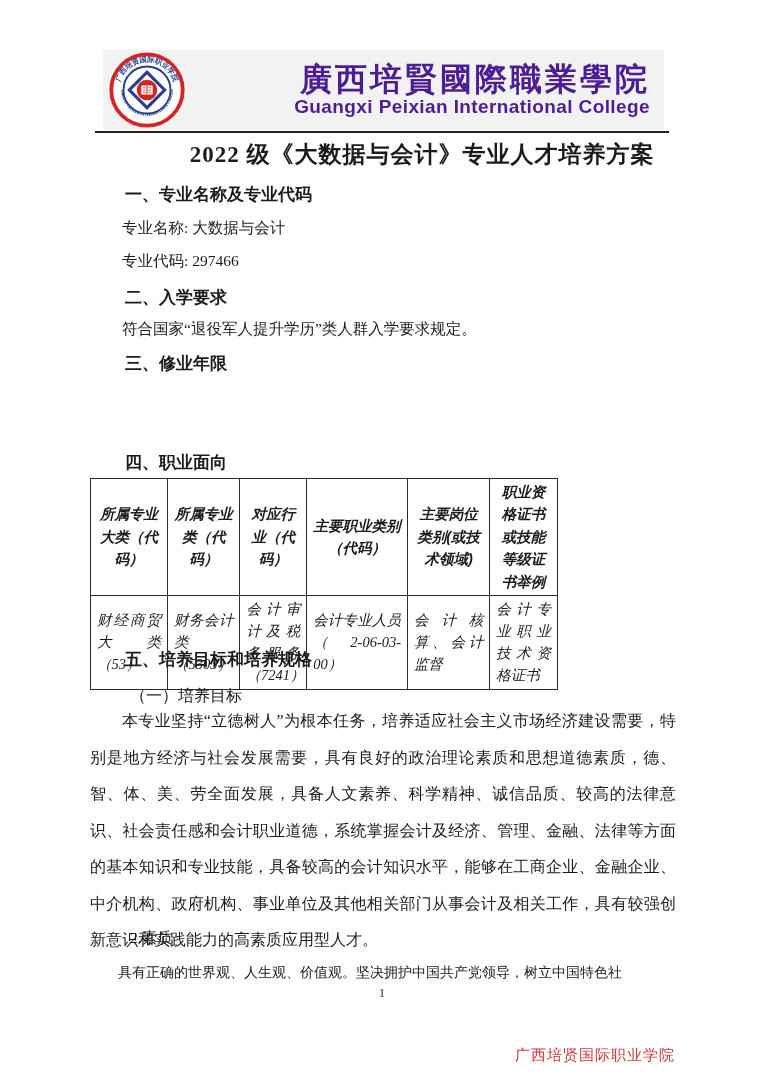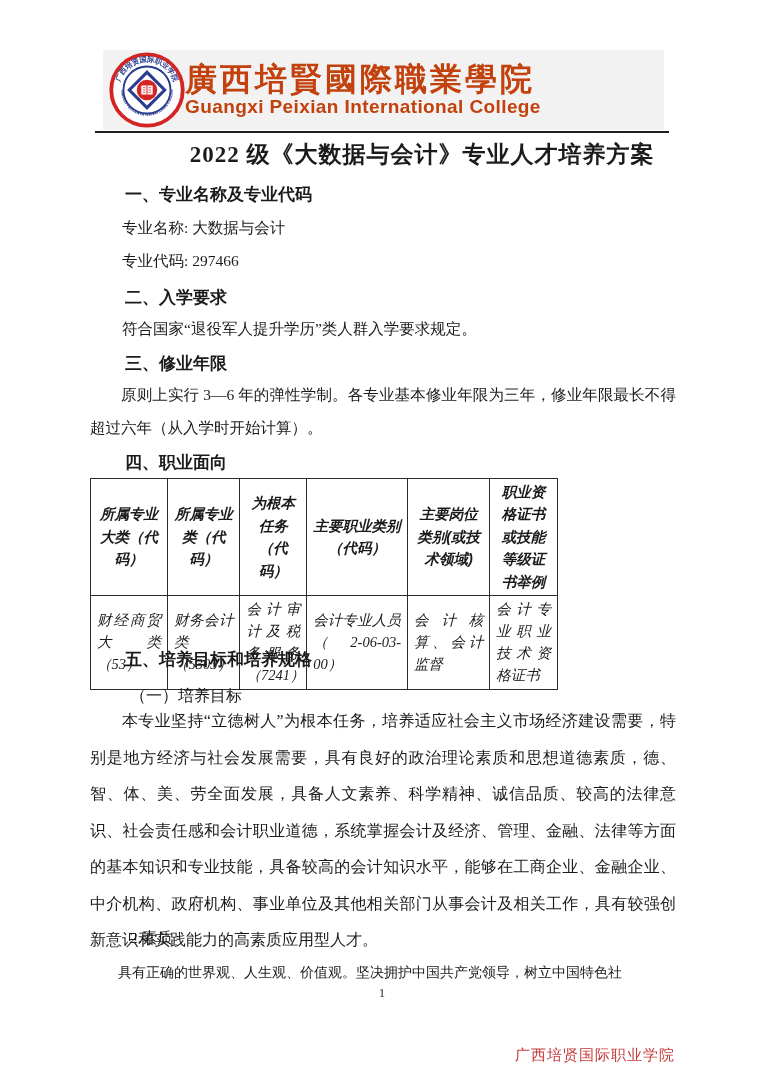--- a/index.html
+++ b/index.html
@@ -6,21 +6,21 @@
   .page {
     position:relative; width:764px; height:1080px; background:#ffffff;
     font-family:"Liberation Serif","DejaVu Serif",serif; color:#1b1b1b; overflow:hidden;
   }
   
   .banner {
     position:absolute; left:103px; top:50px; width:561px; height:80px;
     background:#f2f2f2; display:flex; align-items:center; box-sizing:border-box; padding-left:6px;
   }
   .logo { width:76px; height:76px; flex:0 0 auto; }
-  .brand { flex:1; text-align:left; color:#c2410c; margin-right:14px; }
+  .brand { flex:1; text-align:right; color:#4c1d95; margin-right:14px; }
   .brand-zh {
     font-family:"DejaVu Serif","Liberation Serif",serif;
     font-size:32px; font-weight:bold; letter-spacing:3px; line-height:1.08; white-space:nowrap;
   }
   .brand-en {
     font-family:"Liberation Sans","DejaVu Sans",sans-serif;
     font-size:19px; font-weight:bold; letter-spacing:0.4px; line-height:1.1;
   }
   .rule { position:absolute; left:95px; top:131px; width:574px; height:2px; background:#1f1f1f; }
 
@@ -101,37 +101,36 @@
   <div class="doc-title">2022 级《大数据与会计》专业人才培养方案</div>
 
   <div class="h2" style="top:183px">一、专业名称及专业代码</div>
   <div class="body-line" style="top:218px">专业名称: 大数据与会计</div>
   <div class="body-line" style="top:251px">专业代码: 297466</div>
 
   <div class="h2" style="top:286px">二、入学要求</div>
   <div class="body-line" style="top:319px">符合国家“退役军人提升学历”类人群入学要求规定。</div>
 
   <div class="h2" style="top:352px">三、修业年限</div>
-  <div class="para para-s3">原则上实行 3—6 年的弹性学制。各专业基本修业年限为三年，修业年限最长不得超过六年（从入学时开始计算）。</div>
 
   <div class="h2" style="top:451px">四、职业面向</div>
   <table class="career">
     <colgroup>
       <col style="width:16.5%">
         <col style="width:15.5%">
         <col style="width:14.3%">
       <col style="width:21.6%">
         <col style="width:17.6%">
         <col style="width:14.5%">
     </colgroup>
     <thead>
       <tr>
         <th>所属专业大类（代码）</th>
         <th>所属专业类（代码）</th>
-        <th>为根本任务（代码）</th>
+        <th>对应行业（代码）</th>
         <th>主要职业类别（代码）</th>
         <th>主要岗位类别(或技术领域)</th>
         <th>职业资格证书或技能等级证书举例</th>
       </tr>
     </thead>
     <tbody>
       <tr>
         <td>财经商贸大类（53）</td>
         <td>财务会计类（5303）</td>
         <td>会计审计及税务服务（7241）</td>

